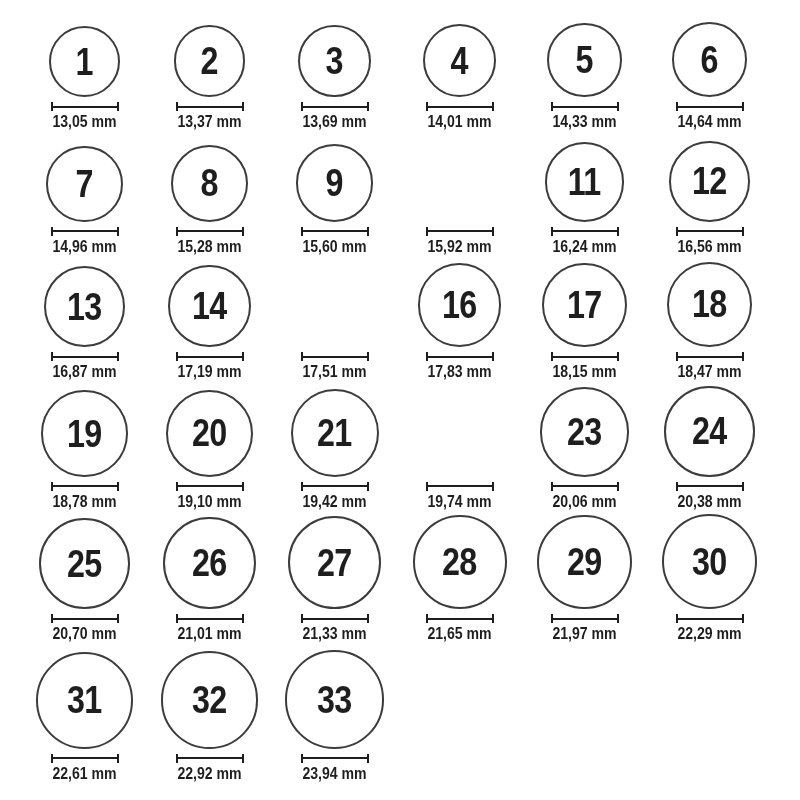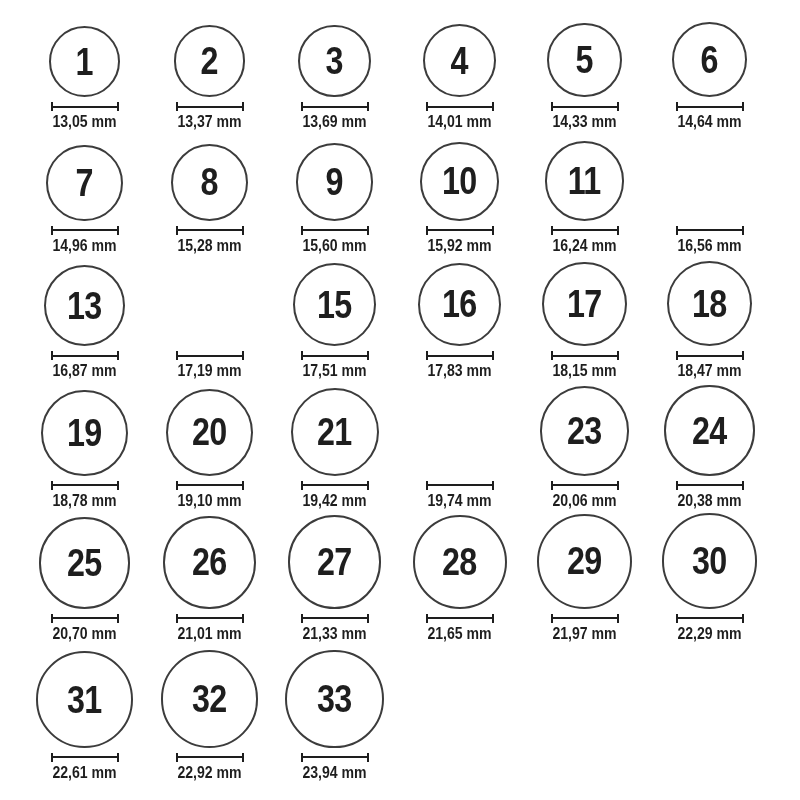--- a/index.html
+++ b/index.html
@@ -193,23 +193,20 @@
     </div>
     <div class="measure">
       <span class="tick left"></span>
       <span class="bar"></span>
       <span class="tick right"></span>
     </div>
     <div class="label">15,60 mm</div>
   </div>
 
   <div class="cell">
-    <div class="circle" style="width: 78.7px; height: 78.7px;">
-      <span class="num">10</span>
-    </div>
     <div class="measure">
       <span class="tick left"></span>
       <span class="bar"></span>
       <span class="tick right"></span>
     </div>
     <div class="label">15,92 mm</div>
   </div>
 
   <div class="cell">
     <div class="circle" style="width: 79.5px; height: 79.5px;">
@@ -217,20 +214,23 @@
     </div>
     <div class="measure">
       <span class="tick left"></span>
       <span class="bar"></span>
       <span class="tick right"></span>
     </div>
     <div class="label">16,24 mm</div>
   </div>
 
   <div class="cell">
+    <div class="circle" style="width: 80.4px; height: 80.4px;">
+      <span class="num">12</span>
+    </div>
     <div class="measure">
       <span class="tick left"></span>
       <span class="bar"></span>
       <span class="tick right"></span>
     </div>
     <div class="label">16,56 mm</div>
   </div>
 </div>
     <div class="row">
   <div class="cell">
@@ -239,32 +239,32 @@
     </div>
     <div class="measure">
       <span class="tick left"></span>
       <span class="bar"></span>
       <span class="tick right"></span>
     </div>
     <div class="label">16,87 mm</div>
   </div>
 
   <div class="cell">
+    <div class="circle" style="width: 82.1px; height: 82.1px;">
+      <span class="num">14</span>
+    </div>
     <div class="measure">
       <span class="tick left"></span>
       <span class="bar"></span>
       <span class="tick right"></span>
     </div>
     <div class="label">17,19 mm</div>
   </div>
 
   <div class="cell">
-    <div class="circle" style="width: 82.9px; height: 82.9px;">
-      <span class="num">15</span>
-    </div>
     <div class="measure">
       <span class="tick left"></span>
       <span class="bar"></span>
       <span class="tick right"></span>
     </div>
     <div class="label">17,51 mm</div>
   </div>
 
   <div class="cell">
     <div class="circle" style="width: 83.8px; height: 83.8px;">

